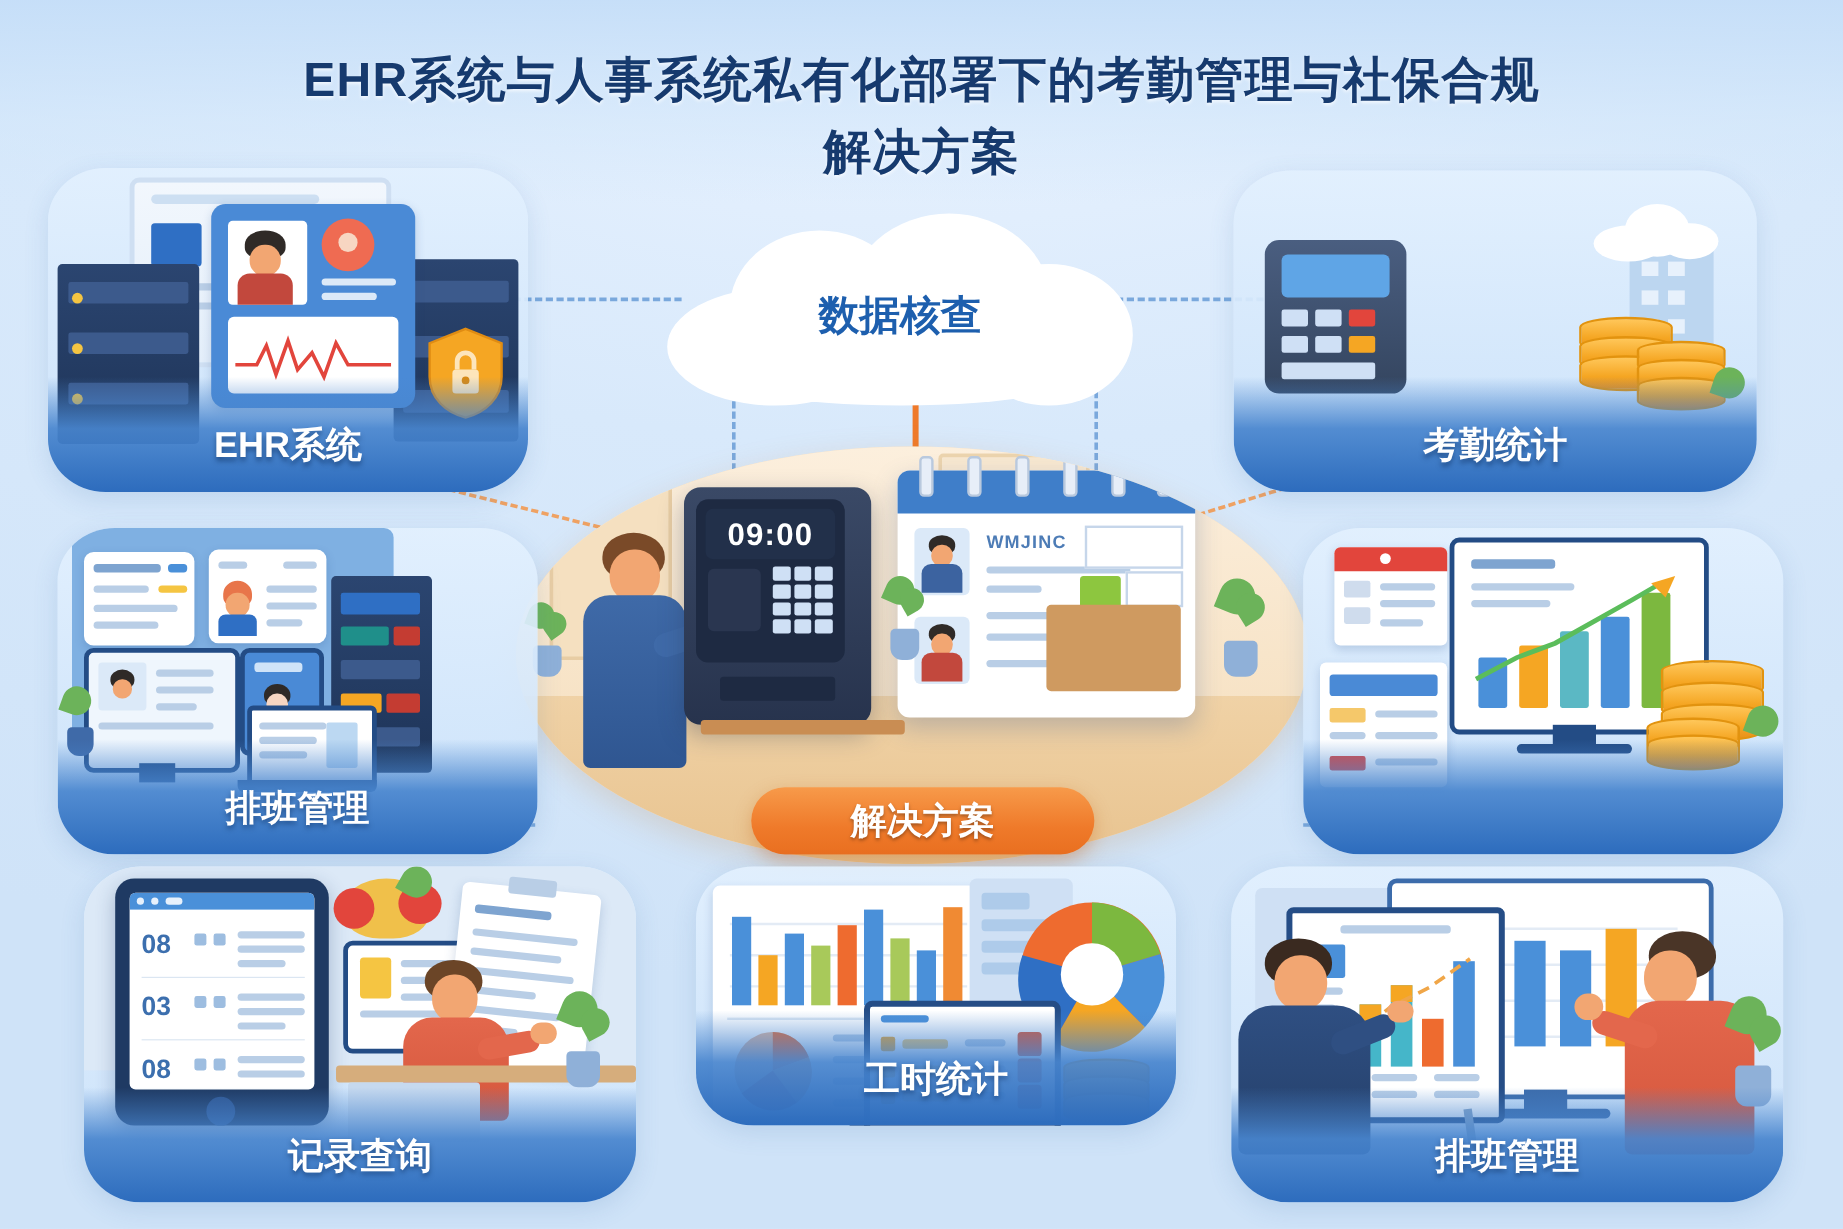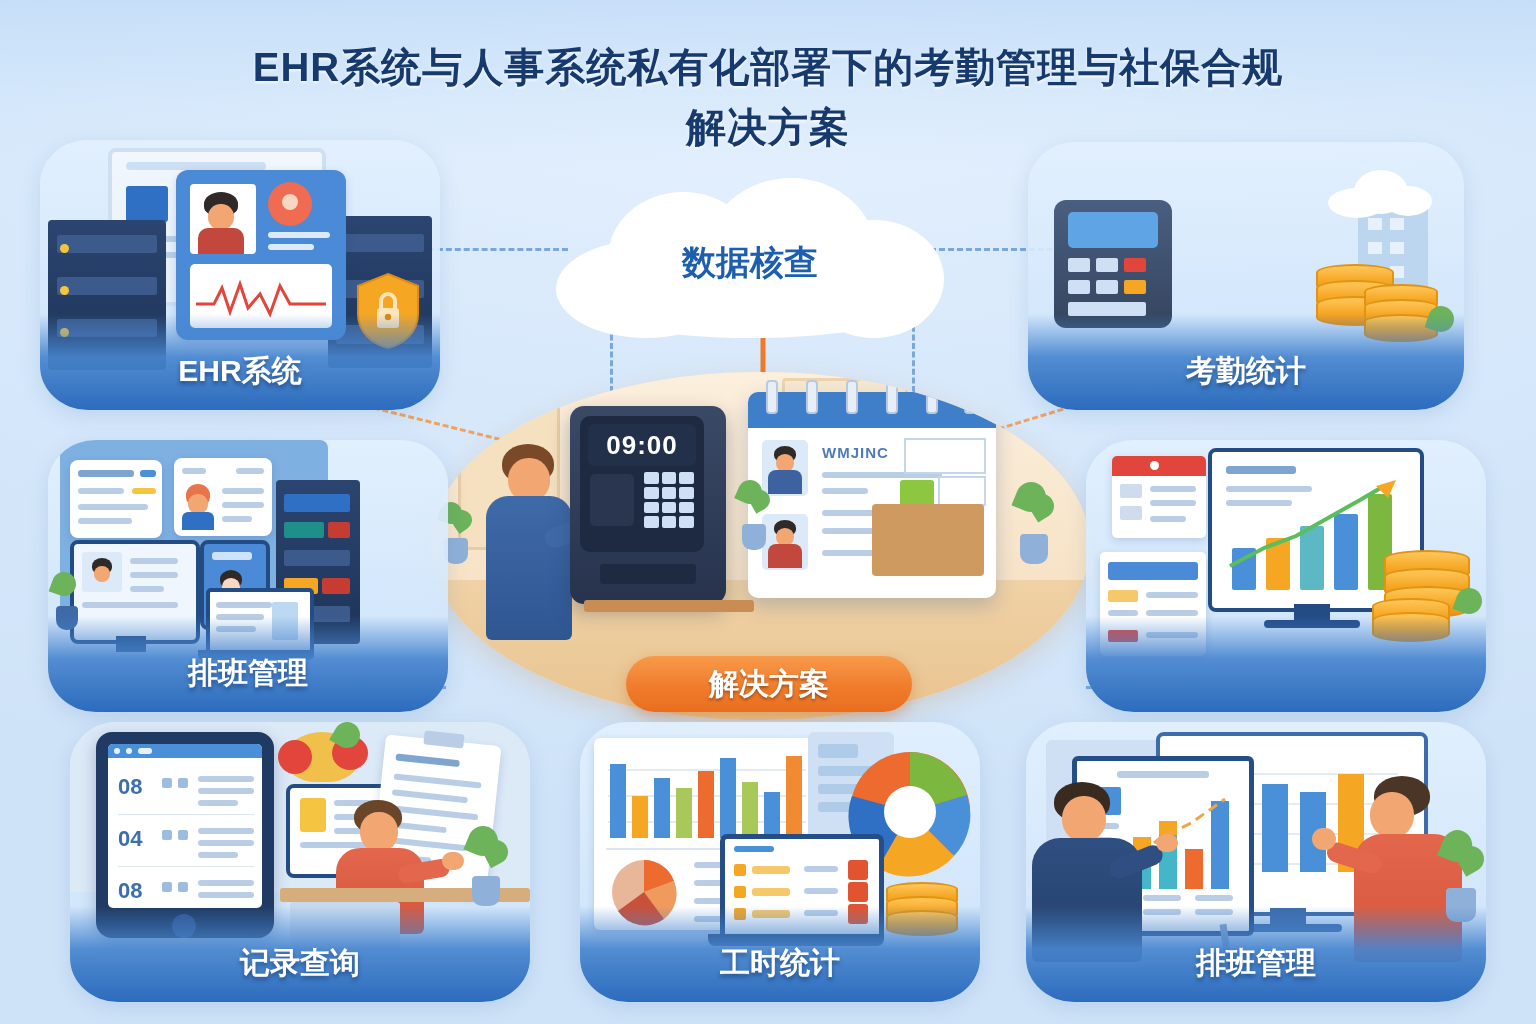--- a/index.html
+++ b/index.html
@@ -447,21 +447,21 @@
           <div class="abs" style="left:10px;top:26px;width:136px;height:40px;">
             <span style="position:absolute;left:0;top:4px;color:#3c6fae;font-size:22px;font-weight:bold;">08</span>
             <i style="position:absolute;left:44px;top:8px;width:10px;height:10px;background:#9dbde0;border-radius:2px;"></i>
             <i style="position:absolute;left:60px;top:8px;width:10px;height:10px;background:#9dbde0;border-radius:2px;"></i>
             <i class="ln" style="position:absolute;left:80px;top:6px;width:56px;"></i>
             <i class="ln" style="position:absolute;left:80px;top:18px;width:56px;"></i>
             <i class="ln" style="position:absolute;left:80px;top:30px;width:40px;"></i>
           </div>
           <i class="abs" style="left:10px;top:70px;width:136px;height:1px;background:#dbe6f2;"></i>
           <div class="abs" style="left:10px;top:78px;width:136px;height:40px;">
-            <span style="position:absolute;left:0;top:4px;color:#3c6fae;font-size:22px;font-weight:bold;">04</span>
+            <span style="position:absolute;left:0;top:4px;color:#3c6fae;font-size:22px;font-weight:bold;">03</span>
             <i style="position:absolute;left:44px;top:8px;width:10px;height:10px;background:#9dbde0;border-radius:2px;"></i>
             <i style="position:absolute;left:60px;top:8px;width:10px;height:10px;background:#9dbde0;border-radius:2px;"></i>
             <i class="ln" style="position:absolute;left:80px;top:6px;width:56px;"></i>
             <i class="ln" style="position:absolute;left:80px;top:18px;width:56px;"></i>
             <i class="ln" style="position:absolute;left:80px;top:30px;width:40px;"></i>
           </div>
           <i class="abs" style="left:10px;top:122px;width:136px;height:1px;background:#dbe6f2;"></i>
           <div class="abs" style="left:10px;top:130px;width:136px;height:40px;">
             <span style="position:absolute;left:0;top:4px;color:#3c6fae;font-size:22px;font-weight:bold;">08</span>
             <i style="position:absolute;left:44px;top:8px;width:10px;height:10px;background:#9dbde0;border-radius:2px;"></i>
@@ -507,21 +507,21 @@
       <div class="abs" style="left:388px;top:104px;width:56px;height:86px;">
         <i class="leaf" style="position:absolute;left:10px;top:0;width:30px;height:30px;transform:rotate(22deg);"></i>
         <i class="leaf" style="position:absolute;left:26px;top:14px;width:24px;height:24px;transform:rotate(-28deg);"></i>
         <i class="plant-pot" style="position:absolute;left:14px;top:50px;width:28px;height:30px;"></i>
       </div>
     </div>
     <div class="blob-foot"></div>
     <div class="blob-label">记录查询</div>
   </div>
 
-  <div class="abs blob" style="left:580px;top:722px;width:400px;height:280px;">
+  <div class="abs blob" style="left:580px;top:722px;width:400px;height:216px;">
     <div class="blob-art">
       <div class="abs card-w" style="left:14px;top:16px;width:230px;height:192px;border-radius:6px;">
 
         <svg class="abs" width="200" height="86" style="left:14px;top:14px;">
           <line x1="0" y1="18" x2="198" y2="18" stroke="#e3ebf5" stroke-width="2"></line>
           <line x1="0" y1="44" x2="198" y2="44" stroke="#e3ebf5" stroke-width="2"></line>
           <line x1="0" y1="70" x2="198" y2="70" stroke="#e3ebf5" stroke-width="2"></line>
           <rect x="2" y="12" width="16" height="74" fill="#4a90d9"></rect>
           <rect x="24" y="44" width="16" height="42" fill="#f5a623"></rect>
           <rect x="46" y="26" width="16" height="60" fill="#4a90d9"></rect>

